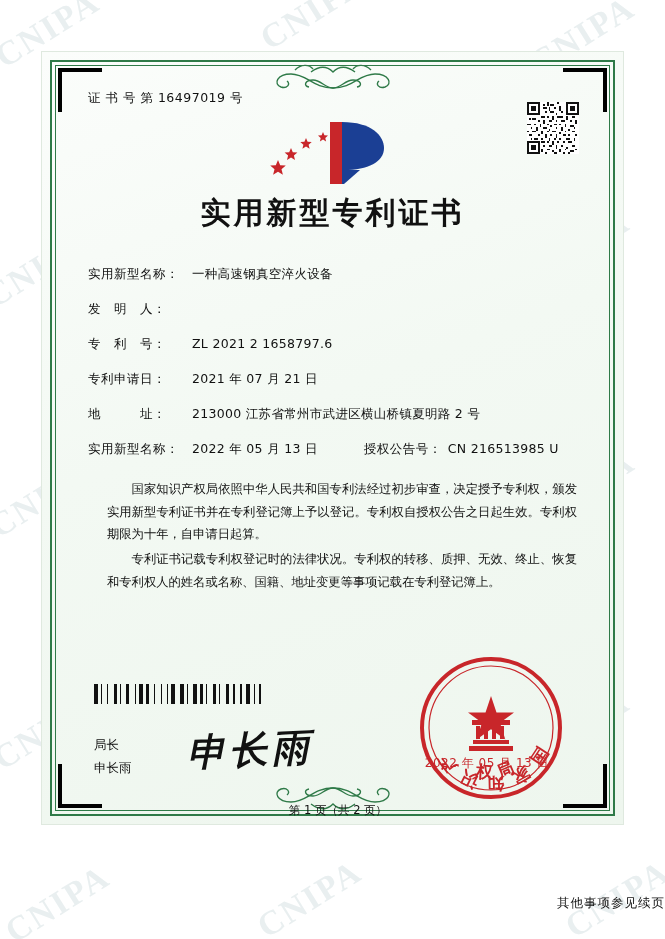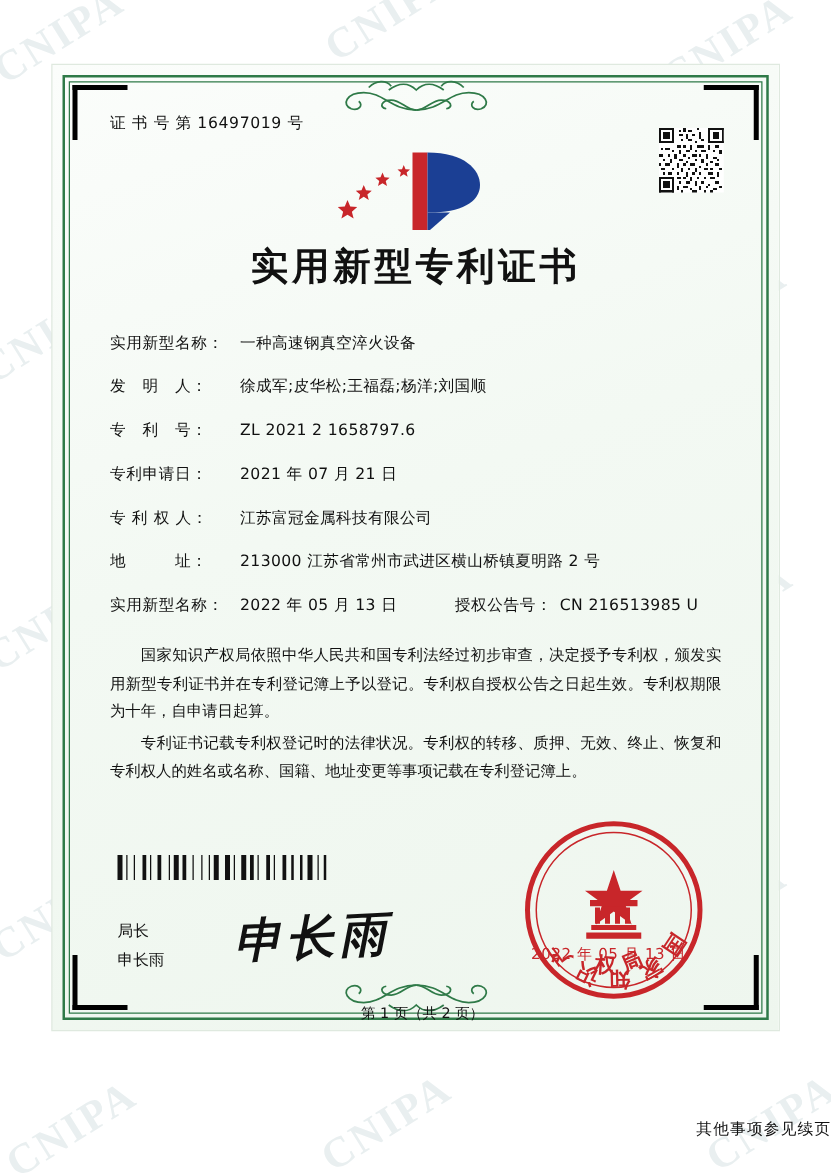--- a/index.html
+++ b/index.html
@@ -163,20 +163,21 @@
     color: #111;
     margin-left: 46px;
   }
 
   .paragraphs {
     margin-top: 22px;
     font-size: 12.3px;
     line-height: 1.85;
     text-align: justify;
     color: #111;
+    margin-left: 19px;
   }
   .paragraphs p {
     margin: 0 0 2px 0;
     text-indent: 2em;
   }
 
   .barcode {
     position: absolute;
     left: 52px;
     bottom: 120px;
@@ -433,33 +434,28 @@
 
       <div class="title">实用新型专利证书</div>
 
       <div class="fields">
         <div class="field-row">
           <div class="field-label">实用新型名称：</div>
           <div class="field-value">一种高速钢真空淬火设备</div>
         </div>
         <div class="field-row">
           <div class="field-label">发　明　人：</div>
-          <div class="field-value">徐成军;皮华松;王福磊;杨洋;刘国顺</div>
         </div>
         <div class="field-row">
           <div class="field-label">专　利　号：</div>
           <div class="field-value">ZL 2021 2 1658797.6</div>
         </div>
         <div class="field-row">
           <div class="field-label">专利申请日：</div>
           <div class="field-value">2021 年 07 月 21 日</div>
-        </div>
-        <div class="field-row">
-          <div class="field-label">专 利 权 人：</div>
-          <div class="field-value">江苏富冠金属科技有限公司</div>
         </div>
         <div class="field-row">
           <div class="field-label">地　　　址：</div>
           <div class="field-value">213000 江苏省常州市武进区横山桥镇夏明路 2 号</div>
         </div>
         <div class="field-row">
           <div class="field-label">实用新型名称：</div>
           <div class="field-value">2022 年 05 月 13 日</div>
           <div class="field-label2">授权公告号：</div>
           <div class="field-value2" style="margin-left:6px;">CN 216513985 U</div>

